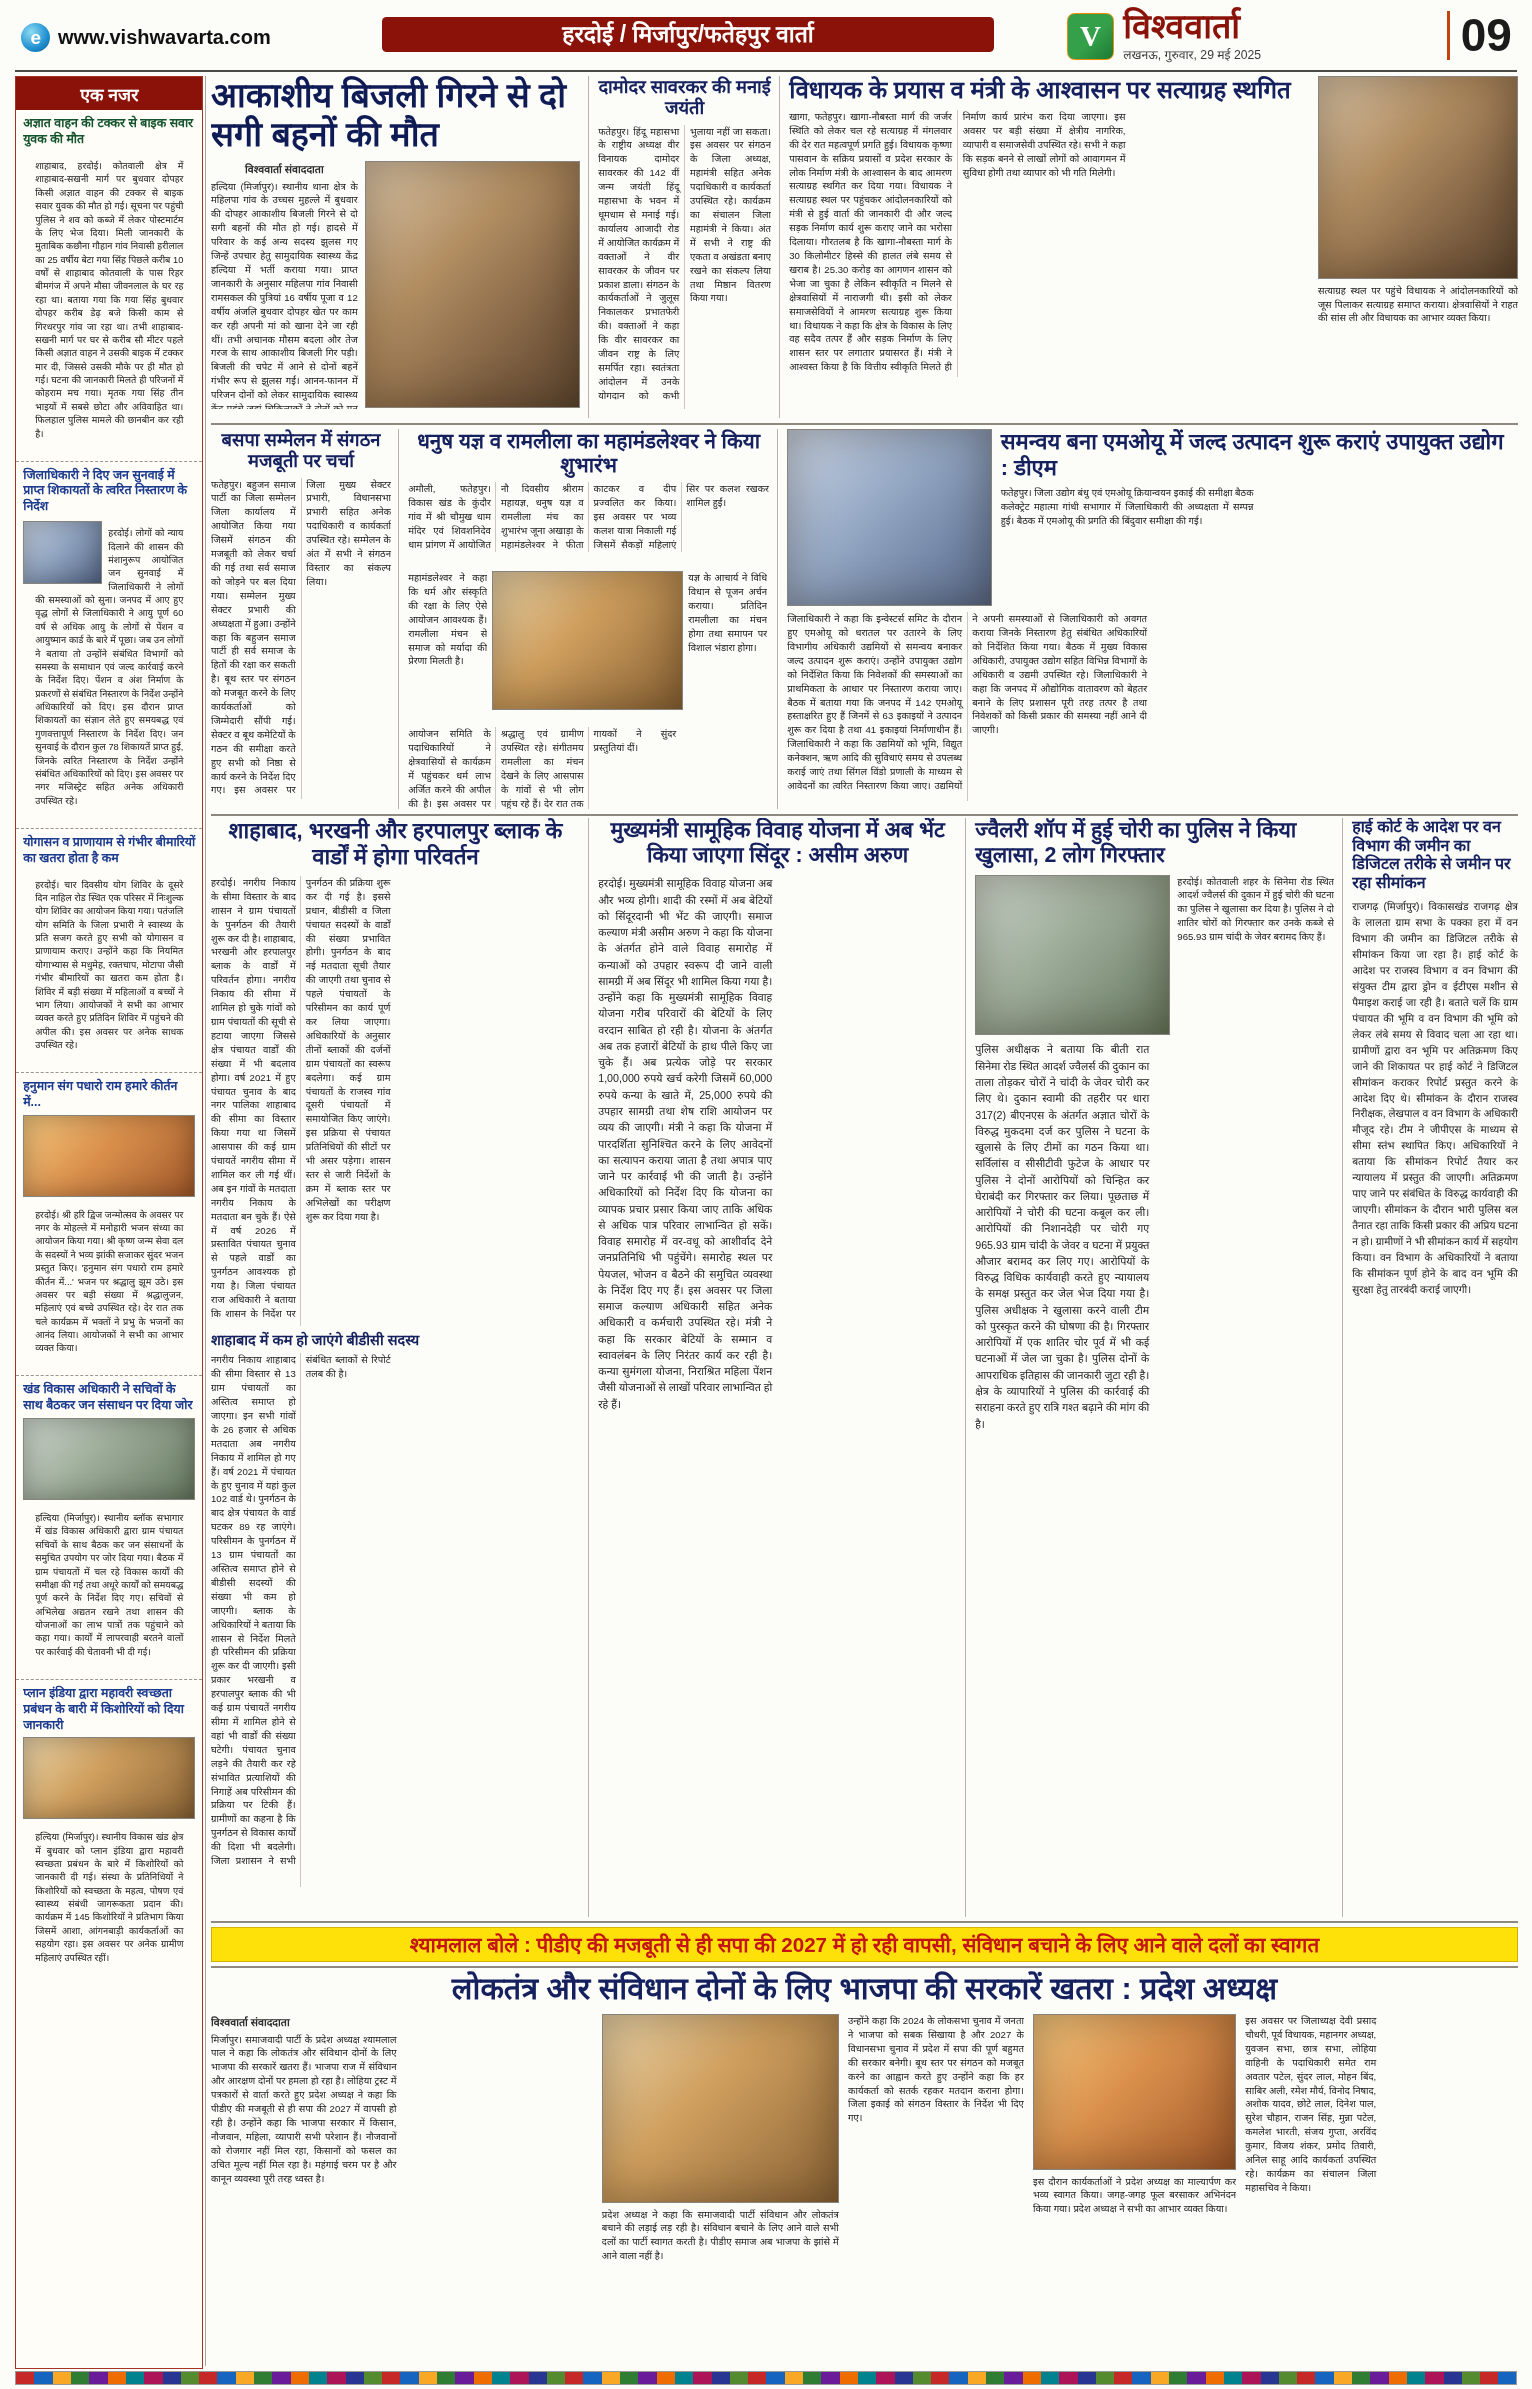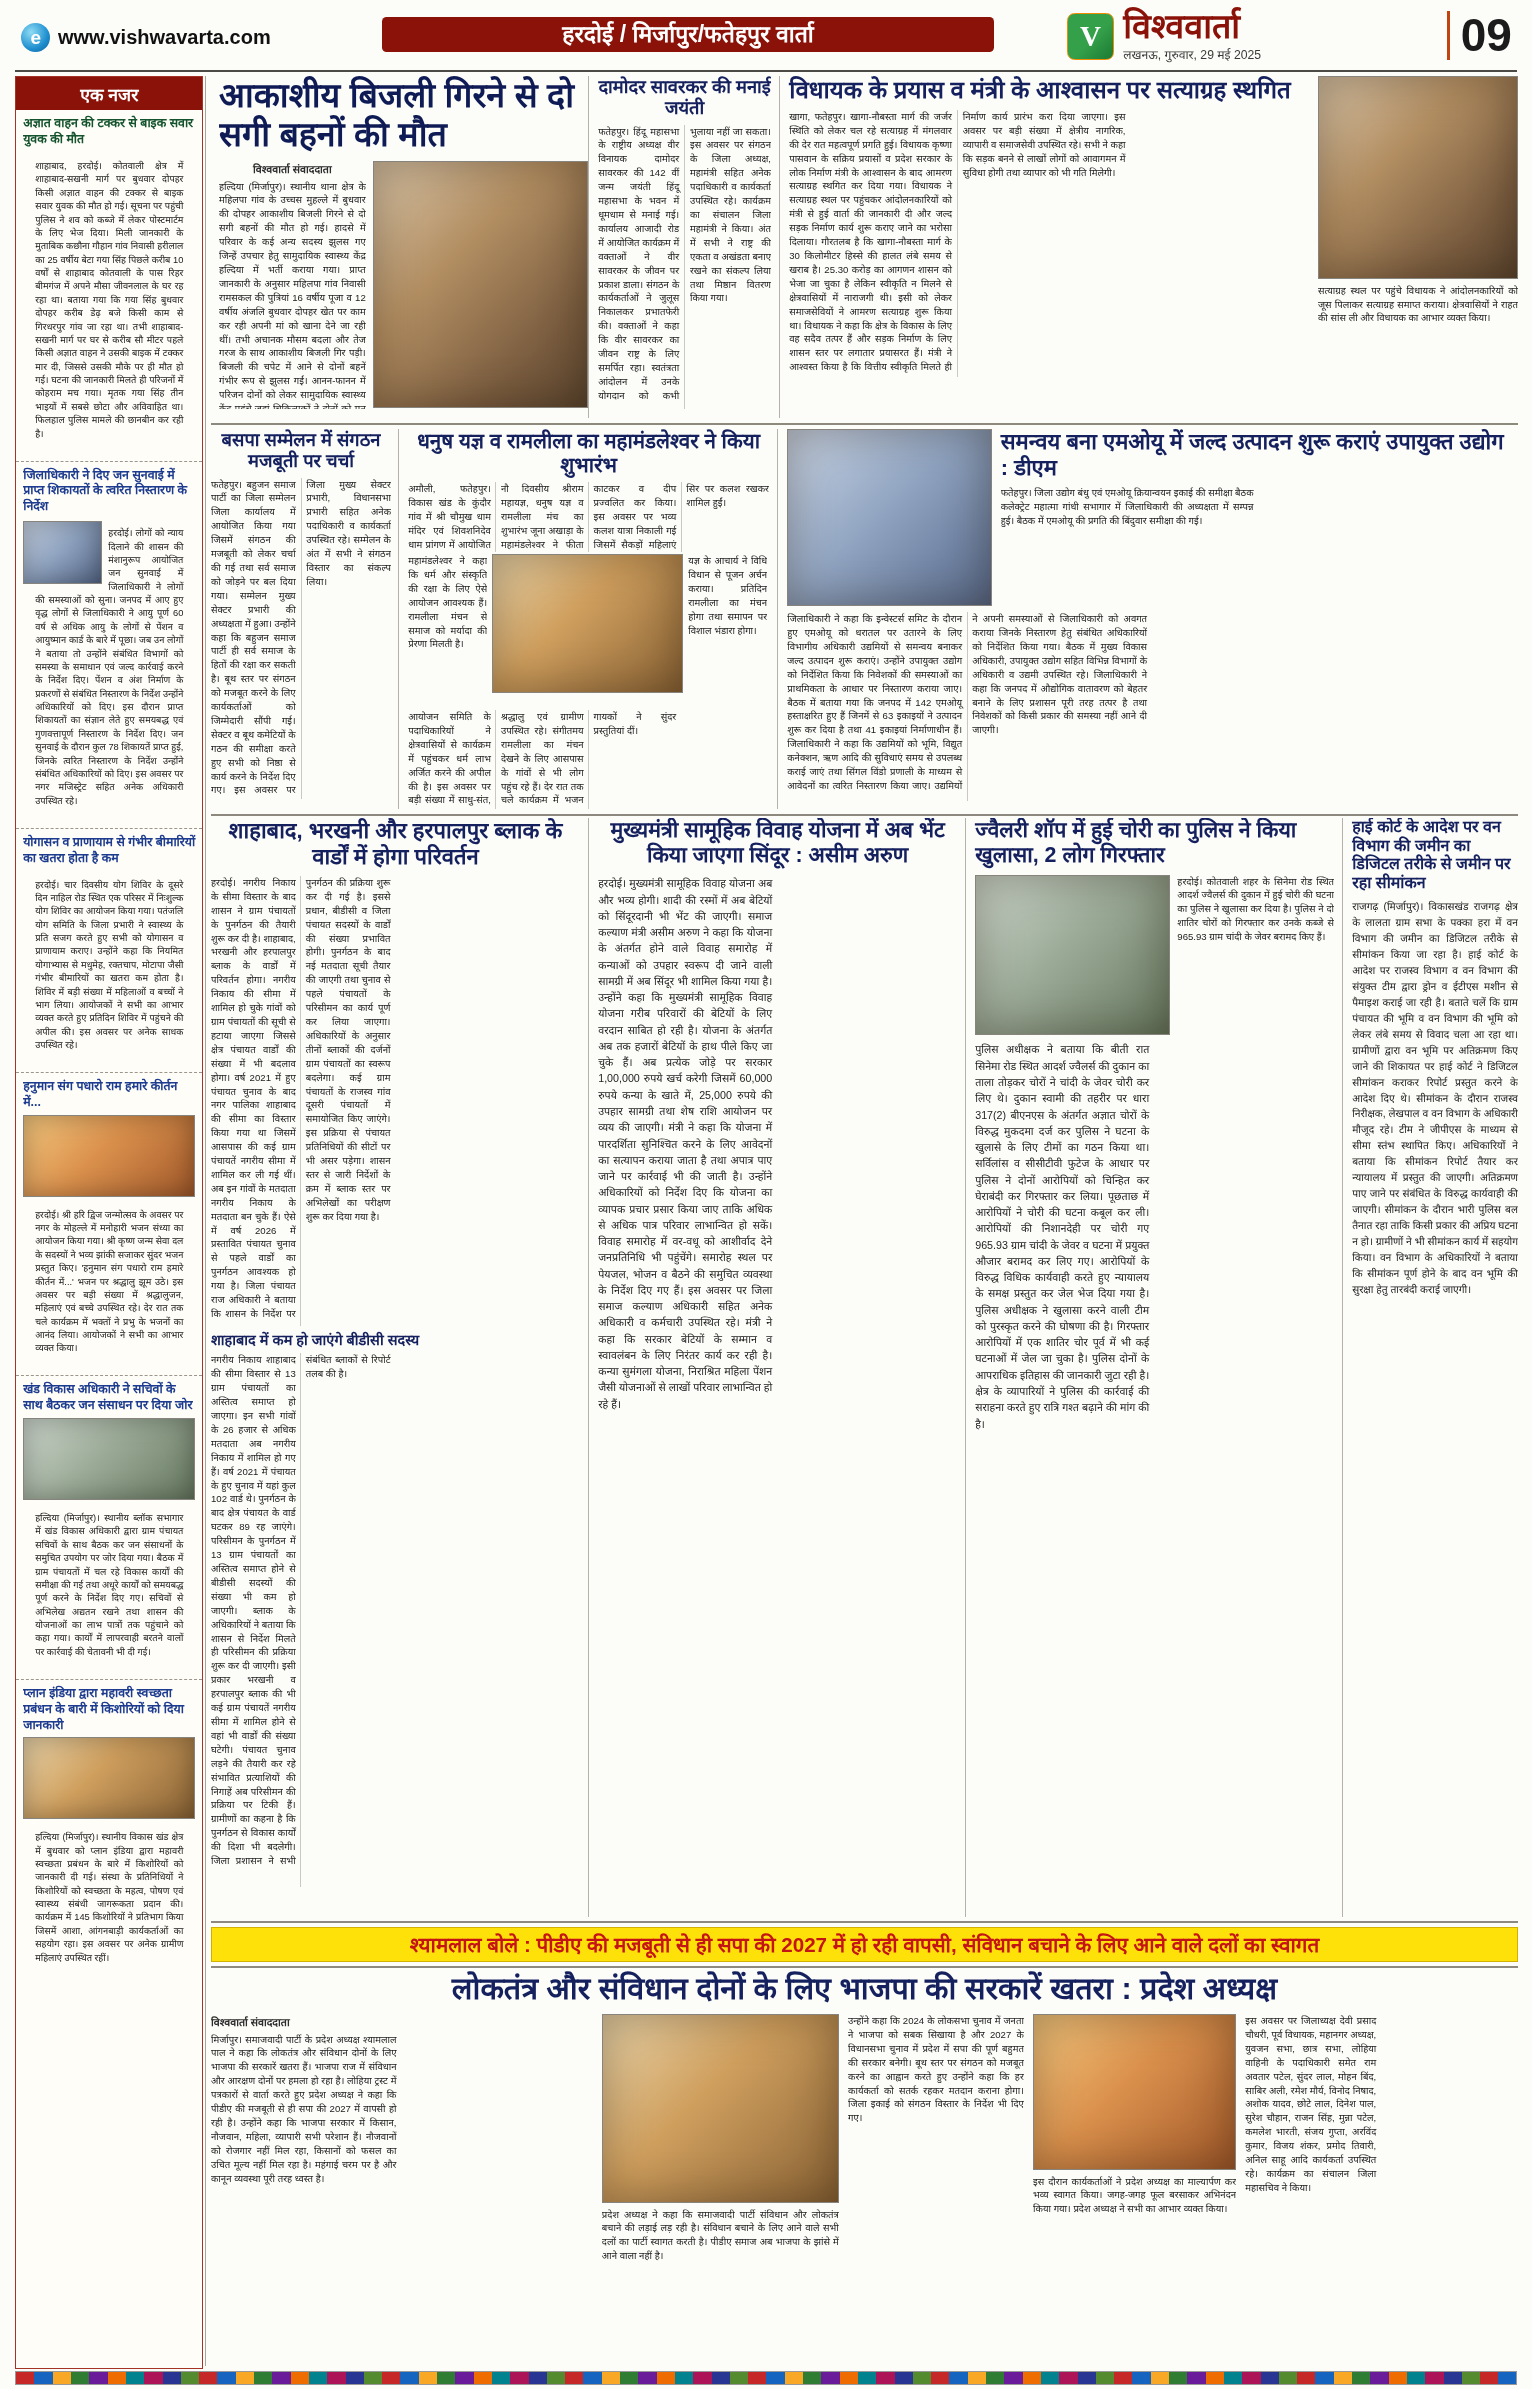--- a/index.html
+++ b/index.html
@@ -108,21 +108,21 @@
       <p>हल्दिया (मिर्जापुर)। स्थानीय ब्लॉक सभागार में खंड विकास अधिकारी द्वारा ग्राम पंचायत सचिवों के साथ बैठक कर जन संसाधनों के समुचित उपयोग पर जोर दिया गया। बैठक में ग्राम पंचायतों में चल रहे विकास कार्यों की समीक्षा की गई तथा अधूरे कार्यों को समयबद्ध पूर्ण करने के निर्देश दिए गए। सचिवों से अभिलेख अद्यतन रखने तथा शासन की योजनाओं का लाभ पात्रों तक पहुंचाने को कहा गया। कार्यों में लापरवाही बरतने वालों पर कार्रवाई की चेतावनी भी दी गई।</p>
     </div>
 
     <div class="en-item">
       <h3>प्लान इंडिया द्वारा महावरी स्वच्छता प्रबंधन के बारी में किशोरियों को दिया जानकारी</h3>
       <div class="en-ph full ph-c"></div>
       <p>हल्दिया (मिर्जापुर)। स्थानीय विकास खंड क्षेत्र में बुधवार को प्लान इंडिया द्वारा महावरी स्वच्छता प्रबंधन के बारे में किशोरियों को जानकारी दी गई। संस्था के प्रतिनिधियों ने किशोरियों को स्वच्छता के महत्व, पोषण एवं स्वास्थ्य संबंधी जागरूकता प्रदान की। कार्यक्रम में 145 किशोरियों ने प्रतिभाग किया जिसमें आशा, आंगनबाड़ी कार्यकर्ताओं का सहयोग रहा। इस अवसर पर अनेक ग्रामीण महिलाएं उपस्थित रहीं।</p>
     </div>
   </div>
 
-  <div class="abs" style="left:219px;top:76px;width:369px;height:342px;overflow:hidden">
+  <div class="abs" style="left:211px;top:76px;width:369px;height:342px;overflow:hidden">
     <h1 class="hl" style="font-size:34px;color:#0f1b55">आकाशीय बिजली गिरने से दो सगी बहनों की मौत</h1>
     <div class="row" style="margin-top:6.1px;gap:7.6px">
       <div style="width:147px">
         <div class="byline">विश्ववार्ता संवाददाता</div>
         <div class="bt" style="height:229px">हल्दिया (मिर्जापुर)। स्थानीय थाना क्षेत्र के महिलपा गांव के उच्चस मुहल्ले में बुधवार की दोपहर आकाशीय बिजली गिरने से दो सगी बहनों की मौत हो गई। हादसे में परिवार के कई अन्य सदस्य झुलस गए जिन्हें उपचार हेतु सामुदायिक स्वास्थ्य केंद्र हल्दिया में भर्ती कराया गया। प्राप्त जानकारी के अनुसार महिलपा गांव निवासी रामसकल की पुत्रियां 16 वर्षीय पूजा व 12 वर्षीय अंजलि बुधवार दोपहर खेत पर काम कर रही अपनी मां को खाना देने जा रही थीं। तभी अचानक मौसम बदला और तेज गरज के साथ आकाशीय बिजली गिर पड़ी। बिजली की चपेट में आने से दोनों बहनें गंभीर रूप से झुलस गईं। आनन-फानन में परिजन दोनों को लेकर सामुदायिक स्वास्थ्य केंद्र पहुंचे जहां चिकित्सकों ने दोनों को मृत घोषित कर दिया। घटना की सूचना मिलते ही गांव में कोहराम मच गया। सूचना पर पहुंचे राजस्व निरीक्षक व लेखपाल ने घटना की रिपोर्ट तैयार कर उच्चाधिकारियों को भेजी। प्रशासन की ओर से पीड़ित परिवार को दैवीय आपदा के तहत आर्थिक सहायता दिलाए जाने की कार्यवाही शुरू कर दी गई है।</div>
       </div>
       <div class="photo ph-a" style="width:215px;height:247px"></div>
     </div>
   </div>
 
@@ -145,21 +145,21 @@
   </div>
 
   <div class="abs" style="left:211px;top:429px;width:180px;height:380px;overflow:hidden">
     <h2 class="hl" style="font-size:18.3px;text-align:center">बसपा सम्मेलन में संगठन मजबूती पर चर्चा</h2>
     <div class="bt c2" style="height:321px;margin-top:6.1px">फतेहपुर। बहुजन समाज पार्टी का जिला सम्मेलन जिला कार्यालय में आयोजित किया गया जिसमें संगठन की मजबूती को लेकर चर्चा की गई तथा सर्व समाज को जोड़ने पर बल दिया गया। सम्मेलन मुख्य सेक्टर प्रभारी की अध्यक्षता में हुआ। उन्होंने कहा कि बहुजन समाज पार्टी ही सर्व समाज के हितों की रक्षा कर सकती है। बूथ स्तर पर संगठन को मजबूत करने के लिए कार्यकर्ताओं को जिम्मेदारी सौंपी गई। सेक्टर व बूथ कमेटियों के गठन की समीक्षा करते हुए सभी को निष्ठा से कार्य करने के निर्देश दिए गए। इस अवसर पर जिला मुख्य सेक्टर प्रभारी, विधानसभा प्रभारी सहित अनेक पदाधिकारी व कार्यकर्ता उपस्थित रहे। सम्मेलन के अंत में सभी ने संगठन विस्तार का संकल्प लिया।</div>
   </div>
 
   <div class="abs vsep" style="left:398px;top:429px;width:371px;height:380px;overflow:hidden">
     <h2 class="hl" style="font-size:20.6px;text-align:center">धनुष यज्ञ व रामलीला का महामंडलेश्वर ने किया शुभारंभ</h2>
     <div class="bt c4" style="height:70px;margin-top:5.3px">अमौली, फतेहपुर। विकास खंड के कुंदौर गांव में श्री चौमुख धाम मंदिर एवं शिवशनिदेव धाम प्रांगण में आयोजित नौ दिवसीय श्रीराम महायज्ञ, धनुष यज्ञ व रामलीला मंच का शुभारंभ जूना अखाड़ा के महामंडलेश्वर ने फीता काटकर व दीप प्रज्वलित कर किया। इस अवसर पर भव्य कलश यात्रा निकाली गई जिसमें सैकड़ों महिलाएं सिर पर कलश रखकर शामिल हुईं।</div>
-    <div class="row" style="gap:5px;margin-top:2px">
+    <div class="row" style="gap:5px;margin-top:19px">
       <div class="bt" style="width:79px;height:139px">महामंडलेश्वर ने कहा कि धर्म और संस्कृति की रक्षा के लिए ऐसे आयोजन आवश्यक हैं। रामलीला मंचन से समाज को मर्यादा की प्रेरणा मिलती है।</div>
       <div class="photo ph-c" style="width:191px;height:139px"></div>
       <div class="bt" style="width:79px;height:139px">यज्ञ के आचार्य ने विधि विधान से पूजन अर्चन कराया। प्रतिदिन रामलीला का मंचन होगा तथा समापन पर विशाल भंडारा होगा।</div>
     </div>
     <div class="bt c4" style="height:105px;margin-top:17px">आयोजन समिति के पदाधिकारियों ने क्षेत्रवासियों से कार्यक्रम में पहुंचकर धर्म लाभ अर्जित करने की अपील की है। इस अवसर पर बड़ी संख्या में साधु-संत, श्रद्धालु एवं ग्रामीण उपस्थित रहे। संगीतमय रामलीला का मंचन देखने के लिए आसपास के गांवों से भी लोग पहुंच रहे हैं। देर रात तक चले कार्यक्रम में भजन गायकों ने सुंदर प्रस्तुतियां दीं।</div>
   </div>
 
   <div class="abs vsep" style="left:777px;top:429px;width:740px;height:380px;overflow:hidden">
     <div class="row" style="gap:9.2px">
       <div class="photo ph-d" style="width:205px;height:177px"></div>

